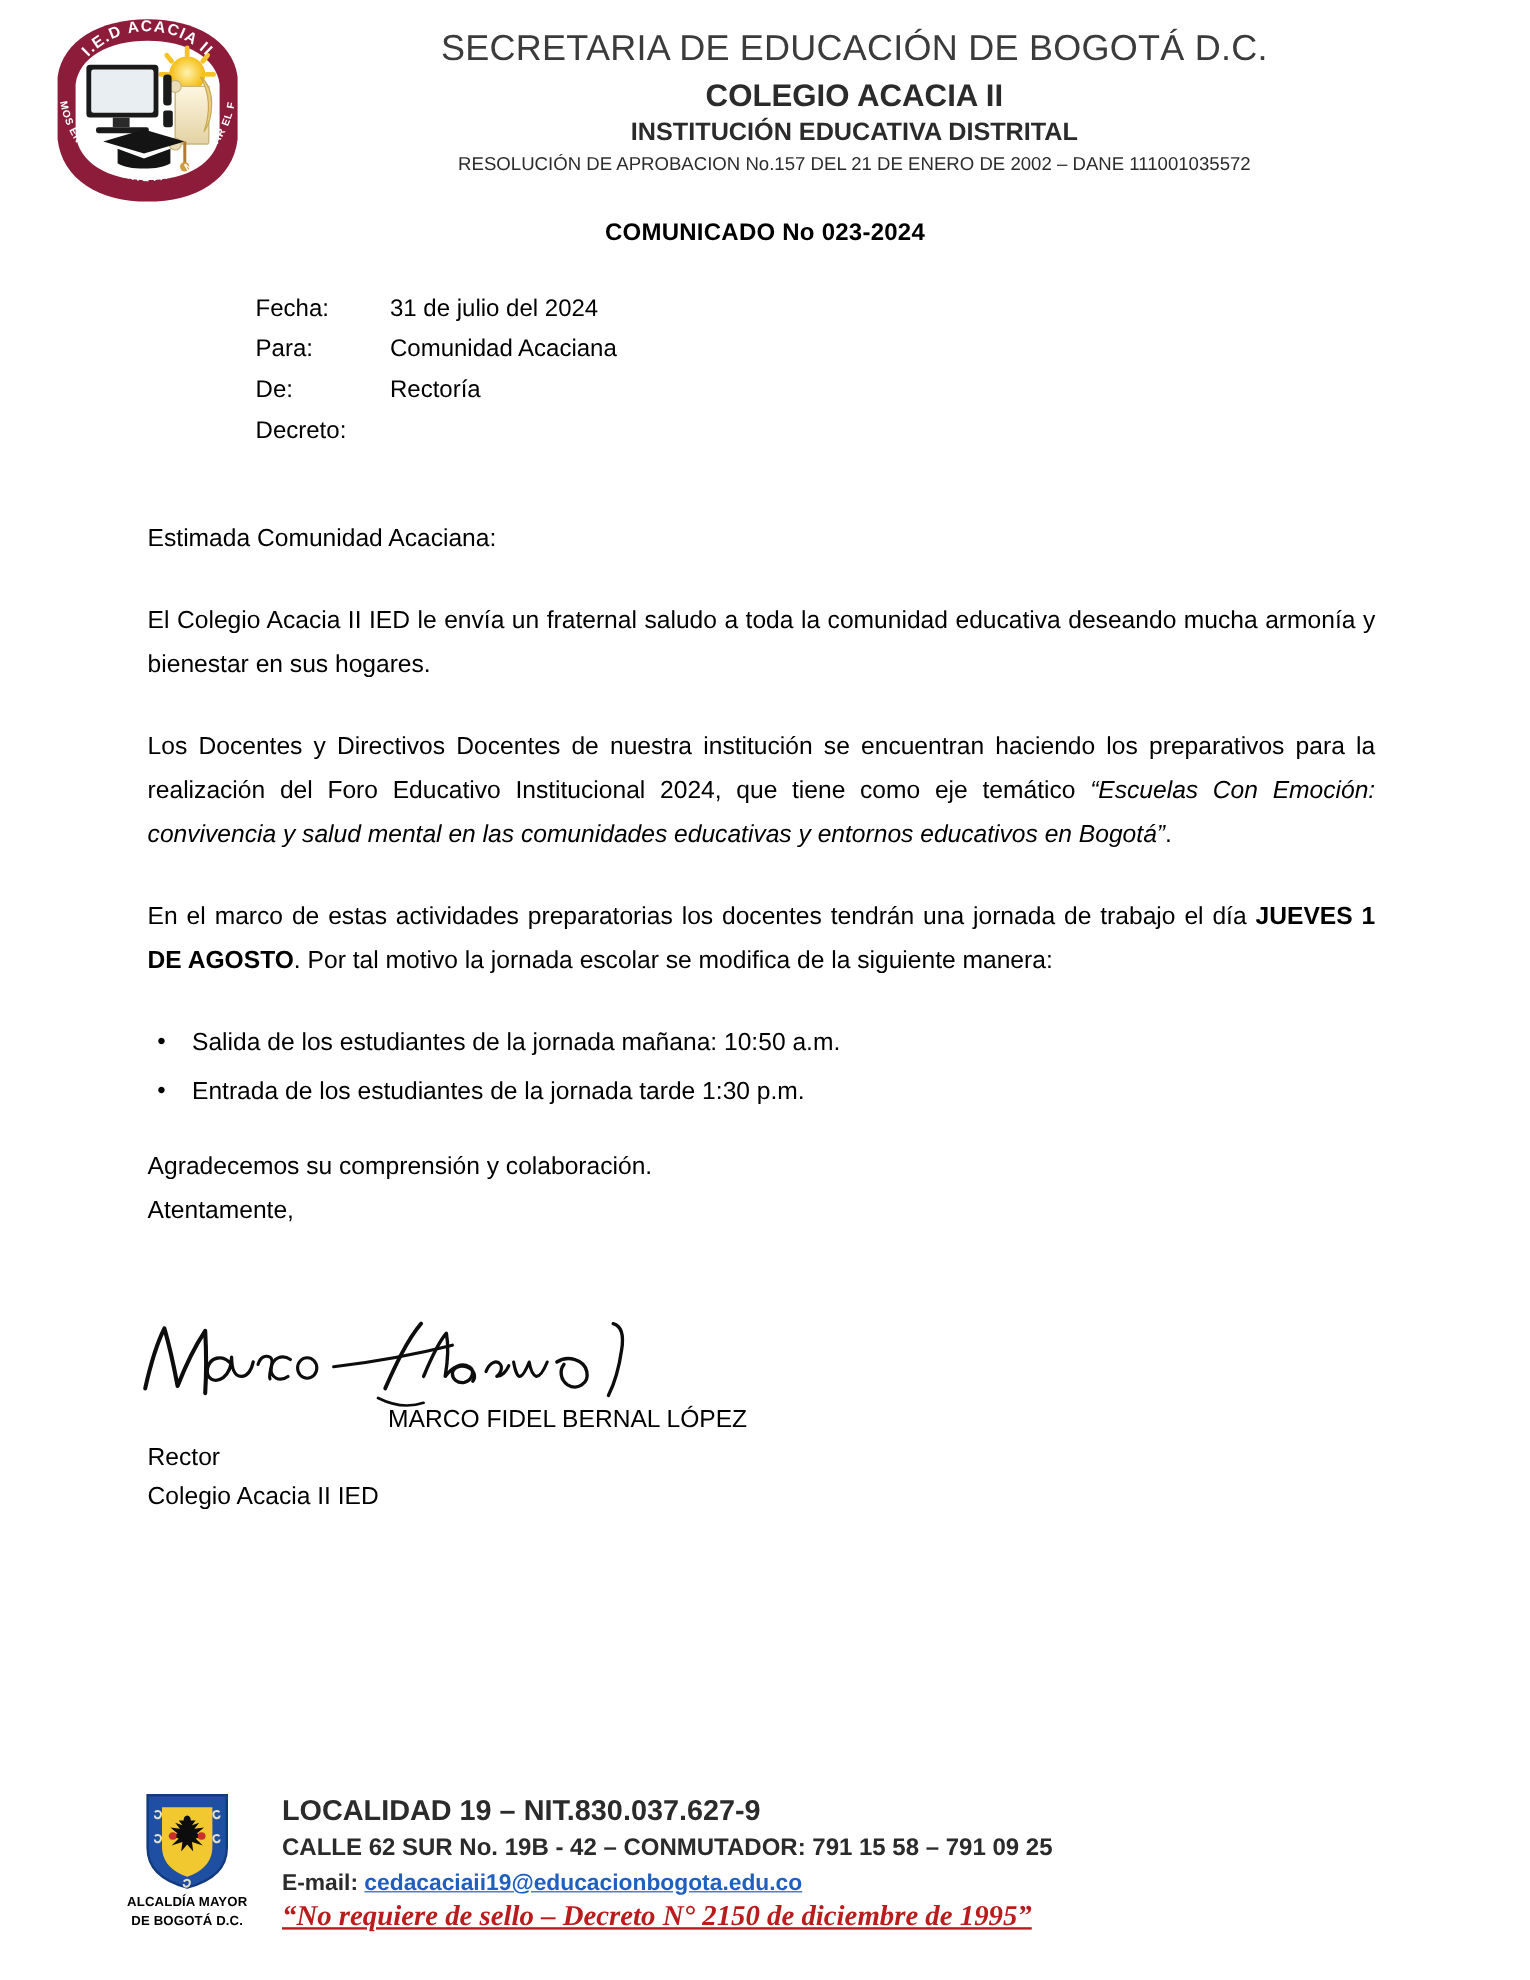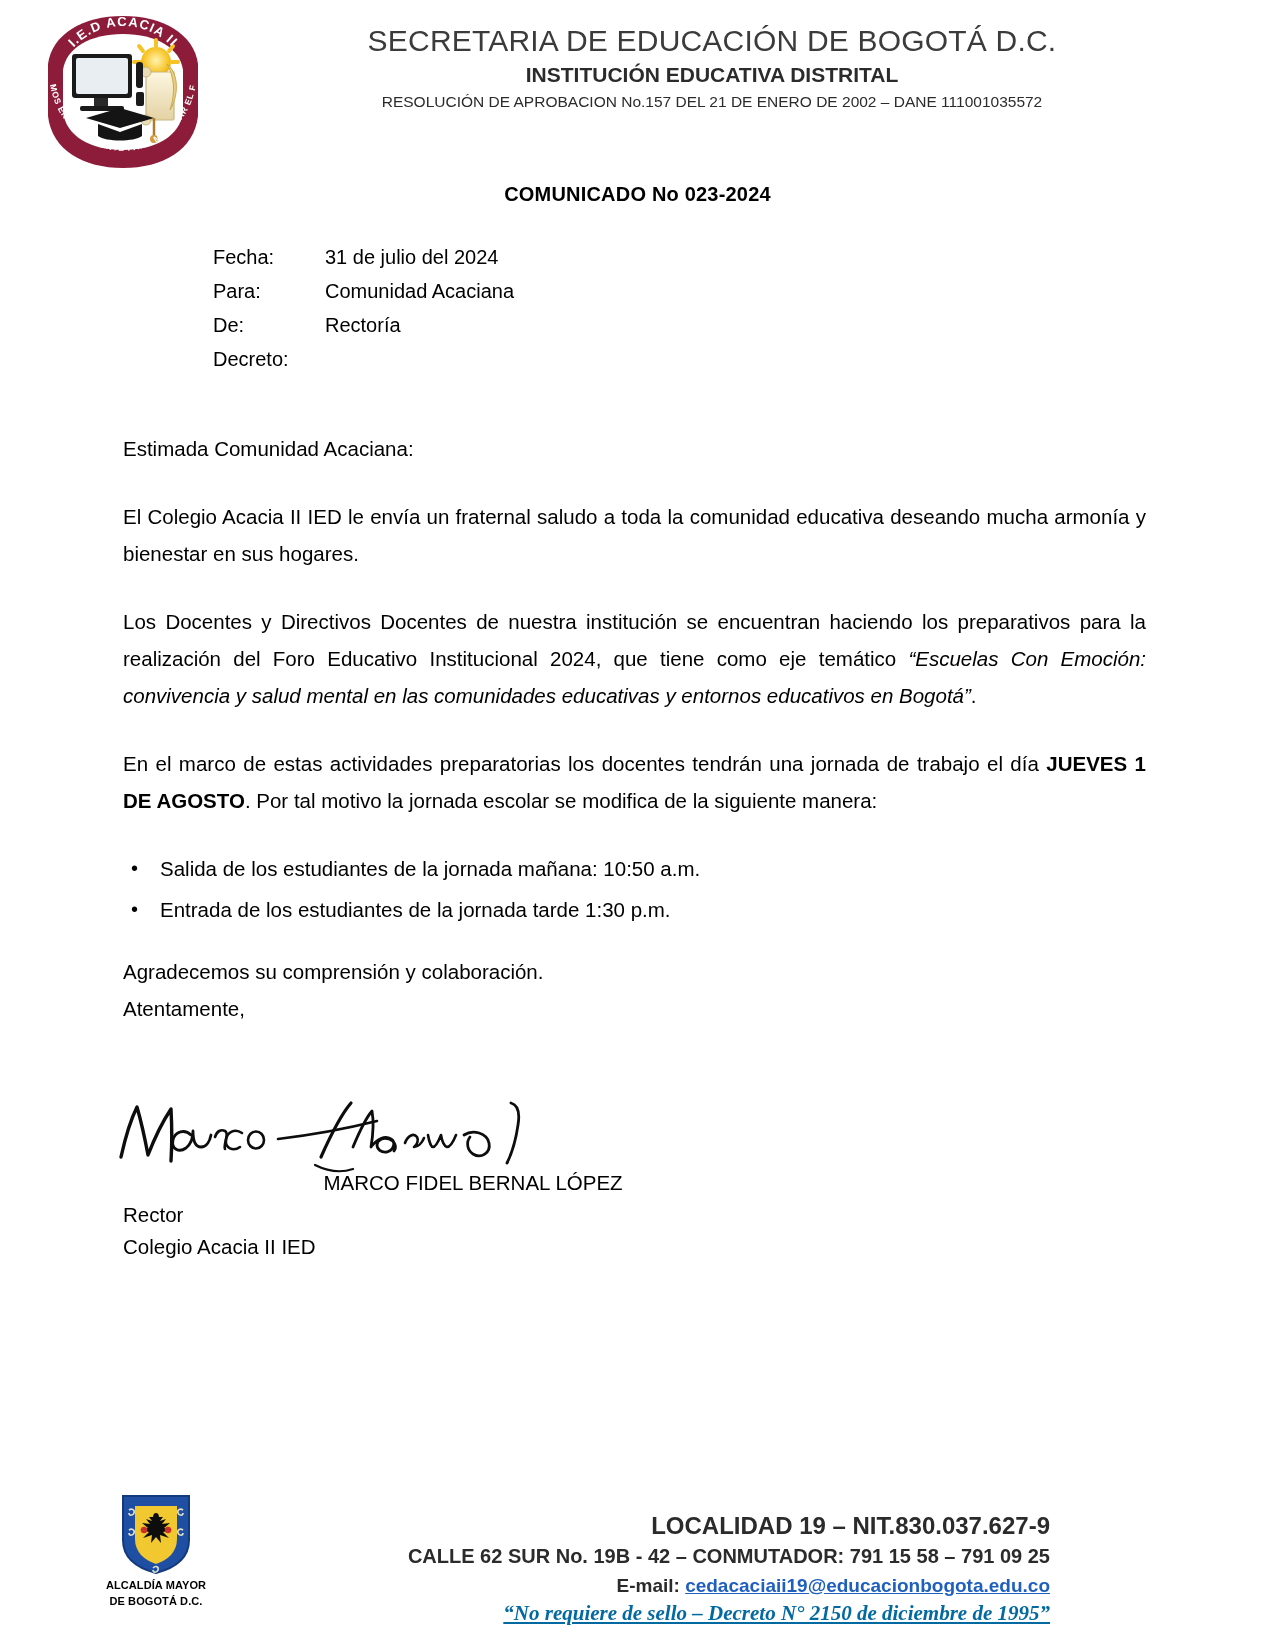--- a/index.html
+++ b/index.html
@@ -181,23 +181,23 @@
   .footer-crest .fc-label {
     font-size: 11px;
     font-weight: 700;
     line-height: 13px;
     margin-top: 3px;
     letter-spacing: 0.1px;
   }
   .footer-text {
     position: absolute;
     left: 235px;
-    top: 40px;
+    top: 24px;
     width: 815px;
-    text-align: right;
+    text-align: left;
     color: #2b2b2b;
   }
   .ft-line1 {
     font-size: 24px;
     font-weight: 700;
     line-height: 32px;
   }
   .ft-line2 {
     font-size: 20px;
     font-weight: 700;
@@ -207,26 +207,26 @@
     font-size: 19px;
     font-weight: 700;
     line-height: 29px;
   }
   .ft-line3 .email {
     color: #1f5fbf;
     text-decoration: underline;
   }
   .ft-line4 {
     font-family: "Liberation Serif", serif;
-    font-size: 21px;
+    font-size: 24px;
     font-weight: 700;
     font-style: italic;
     line-height: 27px;
     text-decoration: underline;
-    color: #0369a1;
+    color: #b91c1c;
   }
 </style>
 </head>
 <body>
 
 <div class="header">
 
   <div class="logo-wrap">
     <div class="crest">
       <svg width="190" height="160" viewBox="0 0 190 160" xmlns="http://www.w3.org/2000/svg">
@@ -300,20 +300,21 @@
         </text>
         <text font-family="Liberation Sans, sans-serif" font-size="8.6" font-weight="700" fill="#ffffff" letter-spacing="0.7">
           <textPath href="#arcBot" startOffset="50%" text-anchor="middle">CRECEMOS EN EL PRESENTE PARA MEJORAR EL FUTURO</textPath>
         </text>
       </svg>
     </div>
   </div>
 
   <div class="header-text">
     <div class="hdr-line1">SECRETARIA DE EDUCACIÓN DE BOGOTÁ D.C.</div>
+    <div class="hdr-line2">COLEGIO ACACIA II</div>
     <div class="hdr-line3">INSTITUCIÓN EDUCATIVA DISTRITAL</div>
     <div class="hdr-line4">RESOLUCIÓN DE APROBACION No.157 DEL 21 DE ENERO DE 2002 – DANE 111001035572</div>
   </div>
 </div>
 
 <div class="doc-title">COMUNICADO No 023-2024</div>
 
 <div class="meta">
   <div class="meta-row">
     <div class="meta-label">Fecha:</div>

